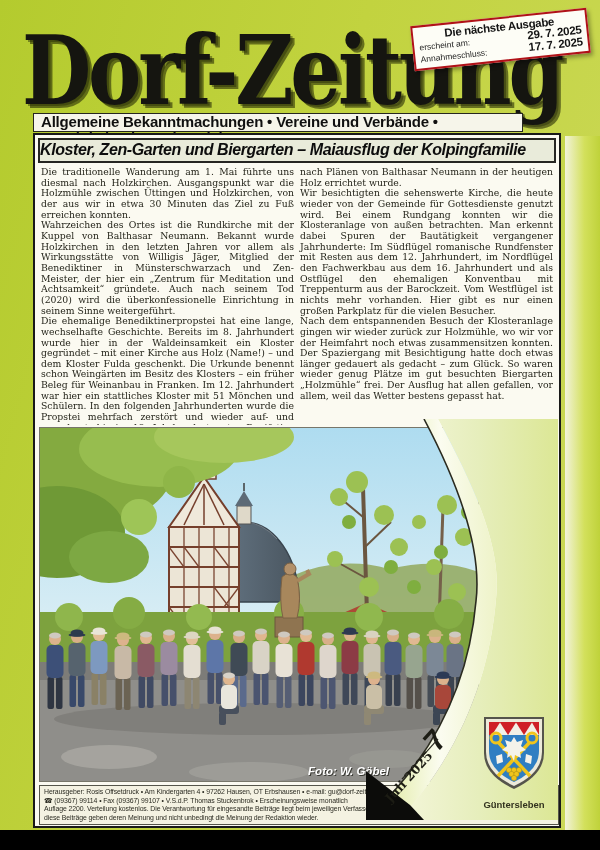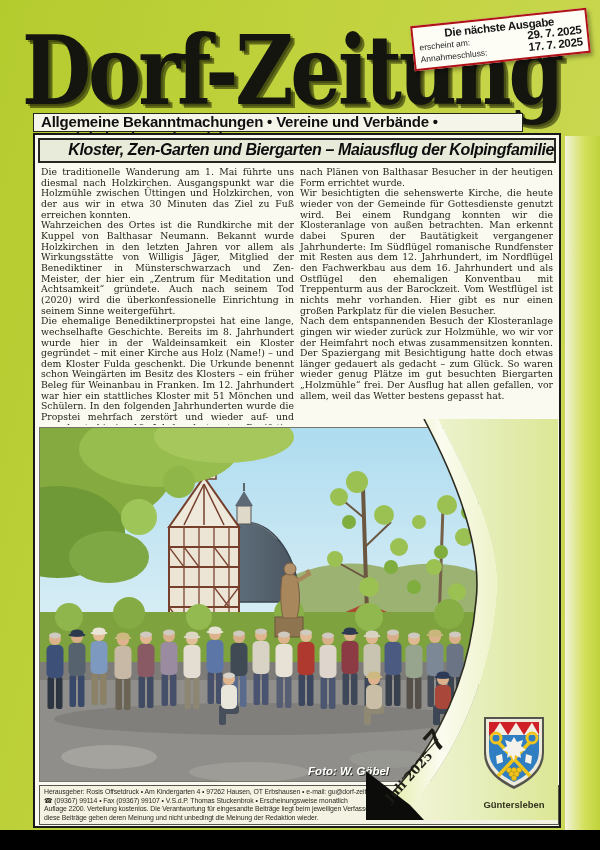--- a/index.html
+++ b/index.html
@@ -44,21 +44,21 @@
     color:#101010;letter-spacing:-0.2px;z-index:3;
   }
   
   .content-box{
     position:absolute;left:33px;top:133px;width:528px;height:695px;
     background:#fbfaf1;border:2px solid #191919;box-sizing:border-box;z-index:3;
   }
   .headline-bar{
     position:absolute;left:3px;top:3px;width:518px;height:25px;
     background:#e9ebda;border:2px solid #262622;box-sizing:border-box;
-    text-align:right;font-weight:bold;font-style:italic;font-size:16px;
+    text-align:left;font-weight:bold;font-style:italic;font-size:16px;
     line-height:20px;color:#0d0d0d;letter-spacing:-0.4px;
   }
   .columns{
     position:absolute;left:6px;top:32px;width:516px;height:258px;
     display:flex;gap:6px;overflow:hidden;
   }
   .col{
     width:253px;font-family:"DejaVu Serif",serif;font-size:9.3px;
     line-height:10.65px;text-align:justify;color:#24241a;
   }
@@ -99,21 +99,21 @@
 
     <div class="headline-bar">Kloster, Zen-Garten und Biergarten – Maiausflug der Kolpingfamilie</div>
 
     <div class="columns">
       <div class="col">
         <p>Die traditionelle Wanderung am 1. Mai führte uns diesmal nach Holzkirchen. Ausgangspunkt war die Holzmühle zwischen Üttingen und Holzkirchen, von der aus wir in etwa 30 Minuten das Ziel zu Fuß erreichen konnten.</p>
         <p>Wahrzeichen des Ortes ist die Rundkirche mit der Kuppel von Balthasar Neumann. Bekannt wurde Holzkirchen in den letzten Jahren vor allem als Wirkungsstätte von Willigis Jäger, Mitglied der Benediktiner in Münsterschwarzach und Zen-Meister, der hier ein „Zentrum für Meditation und Achtsamkeit“ gründete. Auch nach seinem Tod (2020) wird die überkonfessionelle Einrichtung in seinem Sinne weitergeführt.</p>
         <p>Die ehemalige Benediktinerpropstei hat eine lange, wechselhafte Geschichte. Bereits im 8. Jahrhundert wurde hier in der Waldeinsamkeit ein Kloster gegründet – mit einer Kirche aus Holz (Name!) – und dem Kloster Fulda geschenkt. Die Urkunde benennt schon Weingärten im Besitz des Klosters – ein früher Beleg für Weinanbau in Franken. Im 12. Jahrhundert war hier ein stattliches Kloster mit 51 Mönchen und Schülern. In den folgenden Jahrhunderten wurde die Propstei mehrfach zerstört und wieder auf- und umgebaut, bis im 18. Jahrhundert unter Bonifatius von Hutten, einem Bruder des damaligen Fürstbischofs, die Klosterkirche</p>
       </div>
       <div class="col">
-        <p>nach Plänen von Balthasar Besucher in der heutigen Form errichtet wurde.</p>
+        <p>nach Plänen von Balthasar Neumann in der heutigen Holz errichtet wurde.</p>
         <p>Wir besichtigten die sehenswerte Kirche, die heute wieder von der Gemeinde für Gottesdienste genutzt wird. Bei einem Rundgang konnten wir die Klosteranlage von außen betrachten. Man erkennt dabei Spuren der Bautätigkeit vergangener Jahrhunderte: Im Südflügel romanische Rundfenster mit Resten aus dem 12. Jahrhundert, im Nordflügel den Fachwerkbau aus dem 16. Jahrhundert und als Ostflügel den ehemaligen Konventbau mit Treppenturm aus der Barockzeit. Vom Westflügel ist nichts mehr vorhanden. Hier gibt es nur einen großen Parkplatz für die vielen Besucher.</p>
         <p>Nach dem entspannenden Besuch der Klosteranlage gingen wir wieder zurück zur Holzmühle, wo wir vor der Heimfahrt noch etwas zusammensitzen konnten. Der Spaziergang mit Besichtigung hatte doch etwas länger gedauert als gedacht – zum Glück. So waren wieder genug Plätze im gut besuchten Biergarten „Holzmühle“ frei. Der Ausflug hat allen gefallen, vor allem, weil das Wetter bestens gepasst hat.</p>
       </div>
     </div>
 
     <svg class="photo-svg" viewBox="0 0 440 355" preserveAspectRatio="none">
       <defs>
         <linearGradient id="sky" x1="0" y1="0" x2="0" y2="1">
           <stop offset="0" stop-color="#aedcf0"></stop>
             <stop offset="1" stop-color="#e6f3f6"></stop>

